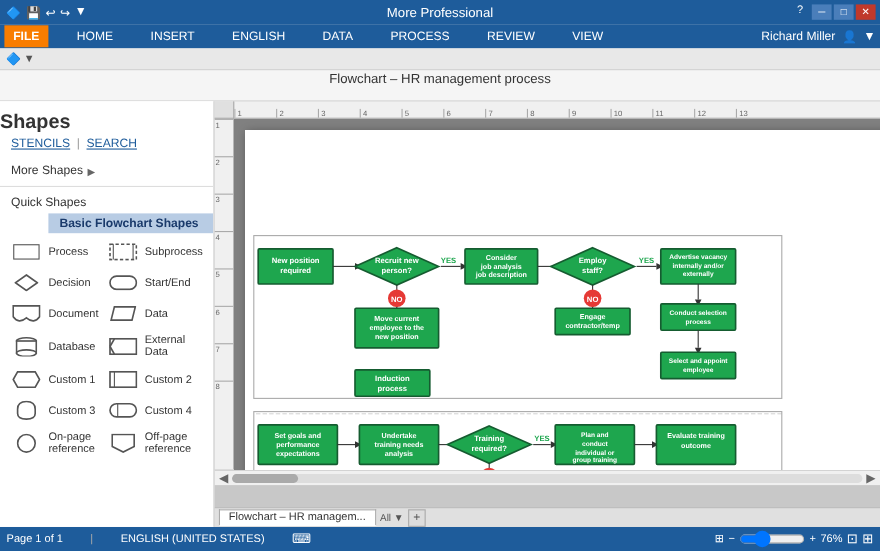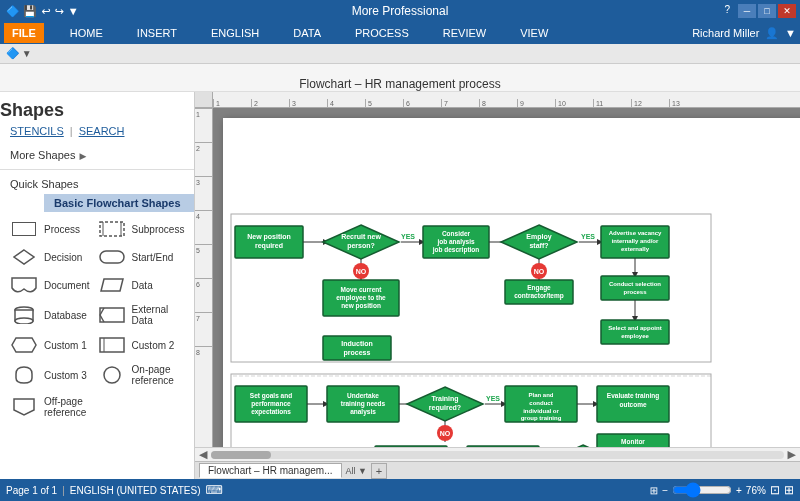--- a/index.html
+++ b/index.html
@@ -15,21 +15,21 @@
     
     #menu-bar { height: 22px; background: #1e5c9b; display: flex; align-items: center; padding: 0 4px; gap: 18px; }
     #menu-bar .menu-file { background: #f97d00; color: white; padding: 2px 8px; font-size: 11px; font-weight: bold; cursor: pointer; height: 20px; display: flex; align-items: center; }
     #menu-bar .menu-item { color: white; padding: 2px 8px; font-size: 11px; cursor: pointer; height: 20px; display: flex; align-items: center; }
     #menu-bar .menu-right { margin-left: auto; color: white; font-size: 11px; display: flex; align-items: center; gap: 6px; }
 
     
     #ribbon { height: 20px; background: #e8e8e8; border-bottom: 1px solid #ccc; display: flex; align-items: center; padding: 0 6px; gap: 2px; }
 
     
-    #doc-title { height: 28px; background: #f5f5f5; border-bottom: 1px solid #ddd; display: flex; align-items: flex-end; justify-content: center; font-size: 12px; color: #333; }
+    #doc-title { height: 28px; background: #f5f5f5; border-bottom: 1px solid #ddd; display: flex; align-items: flex-start; justify-content: center; font-size: 12px; color: #333; }
 
     
     #main { display: flex; height: calc(501px - 22px - 22px - 20px - 28px - 22px); }
 
     
     #sidebar { width: 195px; background: white; border-right: 1px solid #ccc; display: flex; flex-direction: column; overflow: hidden; }
     #sidebar-header { padding: 8px 0 4px; }
     #sidebar-header h2 { font-size: 18px; font-weight: bold; color: #333; margin-bottom: 4px; }
     #sidebar-tabs { display: flex; gap: 0; padding: 0 10px; }
     #sidebar-tabs .stab { font-size: 11px; color: #1e5c9b; cursor: pointer; text-decoration: underline; }
@@ -64,26 +64,26 @@
 
     #canvas { flex: 1; background: #808080; overflow: auto; padding: 10px; }
     #page { background: white; width: 640px; min-height: 370px; position: relative; margin: 0 auto; box-shadow: 2px 2px 8px rgba(0,0,0,0.4); }
 
     
     #hscroll { height: 14px; background: #f0f0f0; border-top: 1px solid #ccc; display: flex; align-items: center; padding: 0 4px; }
     #hscroll-track { flex: 1; height: 8px; background: #ddd; border-radius: 4px; position: relative; margin: 0 4px; }
     #hscroll-thumb { width: 60px; height: 8px; background: #aaa; border-radius: 4px; }
 
     
-    #bottom-bar { height: 22px; background: #1e5c9b; display: flex; align-items: center; padding: 0 6px; gap: 5px; color: white; font-size: 10px; }
+    #bottom-bar { height: 22px; background: #1e5c9b; display: flex; align-items: center; padding: 0 6px; gap: 25px; color: white; font-size: 10px; }
     #bottom-bar .zoom-area { margin-left: auto; display: flex; align-items: center; gap: 4px; }
     #bottom-bar .zoom-slider { width: 60px; }
 
     
-    #tab-row { height: 18px; background: #e0e0e0; border-top: 1px solid #bbb; display: flex; align-items: center; padding: 0 4px; gap: 4px; }
+    #tab-row { height: 18px; background: #e0e0e0; border-top: 1px solid #bbb; display: flex; align-items: center; padding: 0 4px; gap: 4px; margin-top: 20px; }
     .tab-item { padding: 1px 8px; background: #c8dff0; border: 1px solid #aaa; font-size: 10px; cursor: pointer; color: #333; }
     .tab-item.active { background: white; border-bottom-color: white; }
     .tab-add { width: 16px; height: 16px; background: #ddd; border: 1px solid #aaa; display: flex; align-items: center; justify-content: center; font-size: 11px; cursor: pointer; color: #555; }
 
     
     #flowchart-svg { width: 640px; height: 370px; }
 
     .sidebar-divider { height: 1px; background: #ddd; margin: 4px 0; }
   </style>
 </head>
@@ -249,20 +249,29 @@
 
         <div class="shape-item">
           <div class="shape-icon">
             <svg width="20" height="18">
                 <path d="M2,8 Q2,1 10,1 Q18,1 18,8 L18,12 Q18,17 10,17 Q2,17 2,12 Z" fill="white" stroke="#555" stroke-width="1.5"></path>
               </svg>
           </div>
           <span>Custom 3</span>
         </div>
 
+        <div class="shape-item">
+          <div class="shape-icon">
+            <svg width="26" height="14">
+                <rect x="1" y="1" width="24" height="12" rx="6" ry="6" fill="white" stroke="#555" stroke-width="1.5"></rect>
+                <line x1="8" y1="1" x2="8" y2="13" stroke="#555" stroke-width="1"></line>
+              </svg>
+          </div>
+          <span>Custom 4</span>
+        </div>
 
         <div class="shape-item">
           <div class="shape-icon">
             <svg width="18" height="18">
                 <circle cx="9" cy="9" r="8" fill="white" stroke="#555" stroke-width="1.5"></circle>
               </svg>
           </div>
           <span>On-page reference</span>
         </div>
 

